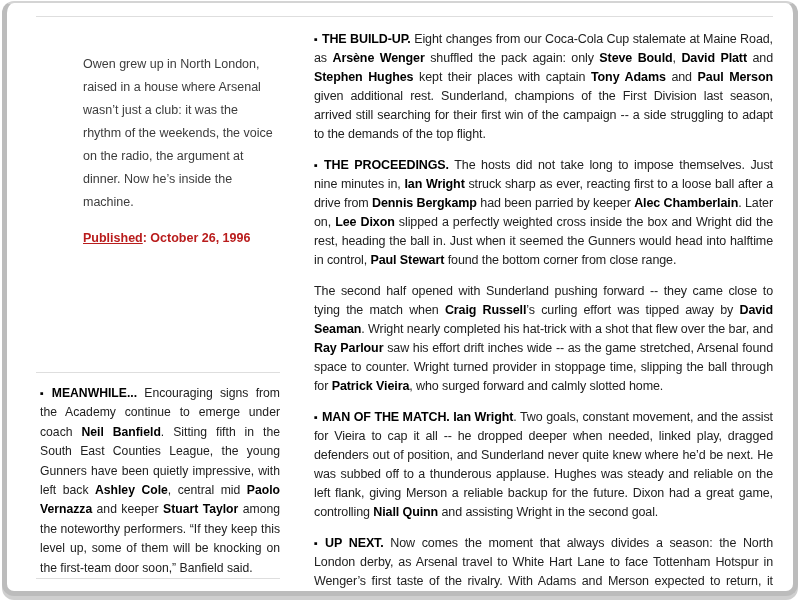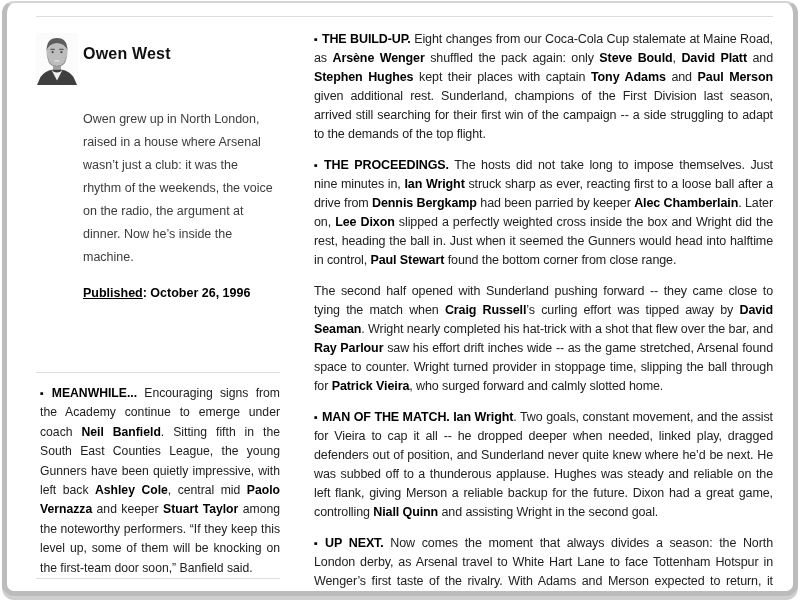--- a/index.html
+++ b/index.html
@@ -60,21 +60,21 @@
     margin: 23px 17px 0 47px;
     font-size: 12.5px;
     line-height: 23px;
     color: #3c3c3c;
     width: 193px;
   }
   .published {
     margin: 17px 0 0 47px;
     font-size: 12.5px;
     font-weight: 700;
-    color: #000000;
+    color: #b91c1c;
   }
   .published .pub-label { text-decoration: underline; }
   .meanwhile-box { margin-top: auto; }
   .meanwhile-para {
     margin: 11px 0 0 4px;
     font-size: 12.2px;
     line-height: 19.4px;
     text-align: justify;
     color: #212121;
   }
@@ -100,41 +100,20 @@
   .bullet:empty { display: none; }
 </style>
 </head>
 <body>
 
 <div class="card">
   <hr class="rule">
   <div class="columns">
 
     <div class="left-col">
-      <div class="author-card">
-        <div class="avatar-box">
-          <svg viewBox="0 0 42 52" xmlns="http://www.w3.org/2000/svg">
-            <rect x="0" y="0" width="42" height="52" fill="#fbfbfb"></rect>
-            <rect x="17" y="28" width="8" height="12" fill="#a3a3a3"></rect>
-            <ellipse cx="21" cy="19.5" rx="10.5" ry="13.5" fill="#bdbdbd"></ellipse>
-            <path d="M10.5 18 Q10.5 5 21 5 Q31.5 5 31.5 18 Q29.5 10.5 21 10 Q12.5 10.5 10.5 18 Z" fill="#5c5c5c"></path>
-            <path d="M11.5 22 Q13 33 21 33 Q29 33 30.5 22 Q30.5 30 26.5 32.3 Q23.8 33.8 21 33.8 Q18.2 33.8 15.5 32.3 Q11.5 30 11.5 22 Z" fill="#8a8a8a"></path>
-            <rect x="14.3" y="15.8" width="4.6" height="1.3" rx="0.6" fill="#5a5a5a"></rect>
-            <rect x="23.1" y="15.8" width="4.6" height="1.3" rx="0.6" fill="#5a5a5a"></rect>
-            <circle cx="16.6" cy="19.2" r="1.1" fill="#474747"></circle>
-            <circle cx="25.4" cy="19.2" r="1.1" fill="#474747"></circle>
-            <rect x="18.2" y="27.2" width="5.6" height="1.2" rx="0.6" fill="#e3e3e3"></rect>
-            <path d="M1 52 L4.5 44 Q9.5 37.5 16 36.8 L26 36.8 Q32.5 37.5 37.5 44 L41 52 Z" fill="#3f3f3f"></path>
-            <path d="M15.5 37 L21 47.5 L26.5 37 Q24 39.5 21 39.5 Q18 39.5 15.5 37 Z" fill="#ededed"></path>
-          </svg>
-        </div>
-        <div class="author-body">
-          <h1 class="author-name">Owen West</h1>
-        </div>
-      </div>
       <p class="author-bio">Owen grew up in North London, raised in a house where Arsenal wasn’t just a club: it was the rhythm of the weekends, the voice on the radio, the argument at dinner. Now he’s inside the machine.</p>
       <p class="published"><span class="pub-label">Published</span><span>: October 26, 1996</span></p>
 
       <div class="meanwhile-box">
         <hr class="rule">
         <p class="meanwhile-para"><span class="bullet">▪</span><span><b>MEANWHILE...</b> Encouraging signs from the Academy continue to emerge under coach <b>Neil Banfield</b>. Sitting fifth in the South East Counties League, the young Gunners have been quietly impressive, with left back <b>Ashley Cole</b>, central mid <b>Paolo Vernazza</b> and keeper <b>Stuart Taylor</b> among the noteworthy performers. “If they keep this level up, some of them will be knocking on the first-team door soon,” Banfield said.</span></p>
         <hr class="rule">
       </div>
     </div>
 

